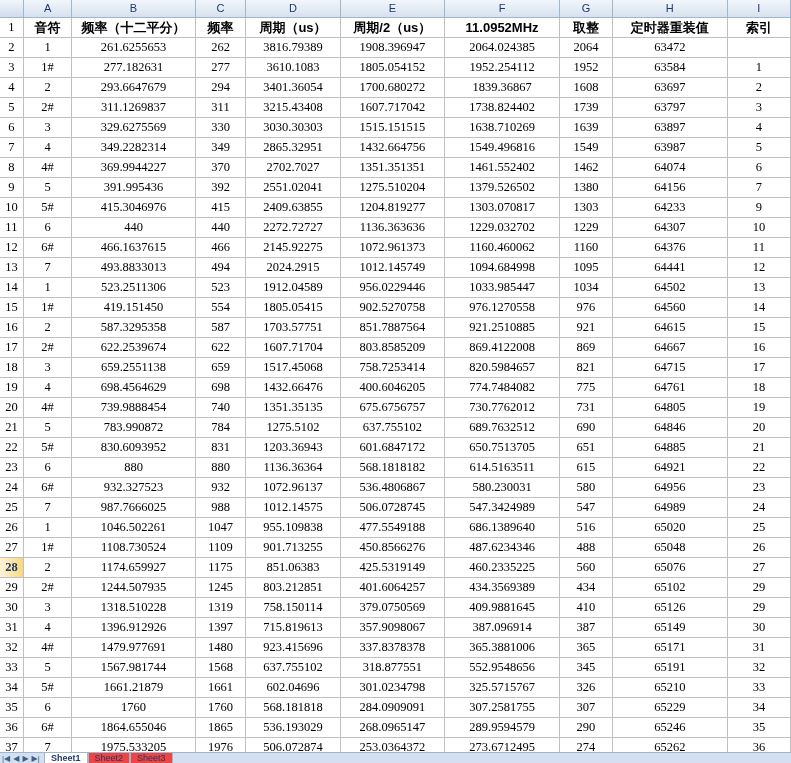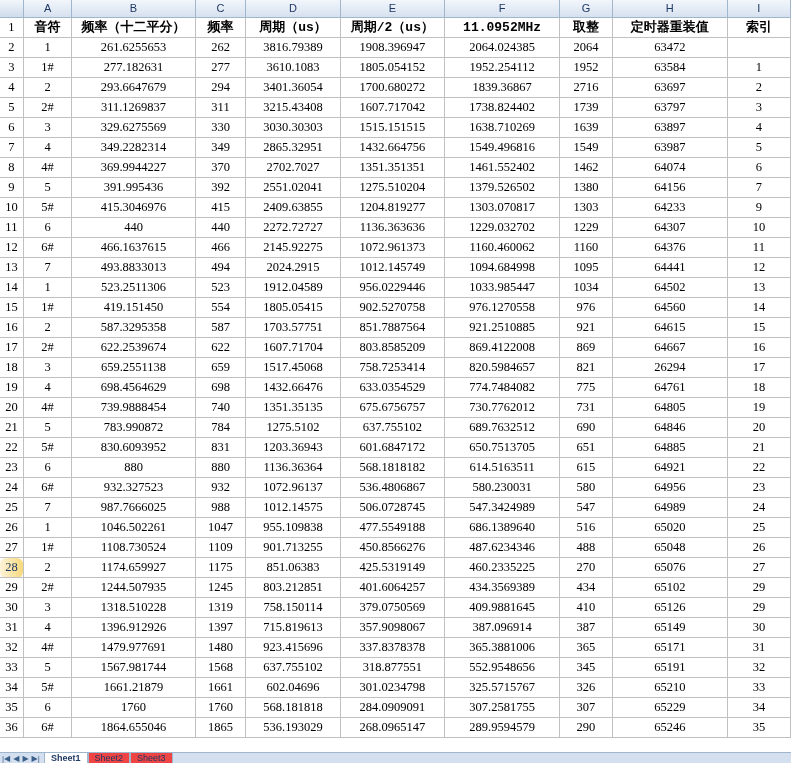--- a/index.html
+++ b/index.html
@@ -63,27 +63,26 @@
     border-bottom: 1px solid #9fb6cd;
     color: #1f3864;
     font-family: "Liberation Sans", sans-serif;
     font-size: 11px;
     text-align: center;
     width: 22px;
   }
   td.rowhead.sel {
     background: linear-gradient(to right, #fdf3d9 0%, #f7d97b 100%);
     color: #1f3864;
-    font-weight: normal;
-    border-radius: 6px;
+    font-weight: bold;
   }
   
   tr.hdrow td.cell {
     font-weight: bold;
-    font-family: Liberation Mono, monospace;
+    font-family: Liberation Sans, sans-serif;
     font-size: 13px;
   }
   td.hl-red {
     color: #ff0000;
     font-weight: bold;
     margin-top: 16px;
   }
   .w-a { width: 46px; }
   .w-b { width: 118px; }
   .w-c { width: 48px; }
@@ -194,21 +193,21 @@
           <td class="cell w-i">1</td>
         </tr>
         <tr>
           <td class="rowhead">4</td>
           <td class="cell w-a">2</td>
           <td class="cell w-b">293.6647679</td>
           <td class="cell w-c">294</td>
           <td class="cell w-d">3401.36054</td>
           <td class="cell w-e">1700.680272</td>
           <td class="cell w-f">1839.36867</td>
-          <td class="cell w-g">2716</td>
+          <td class="cell w-g">1608</td>
           <td class="cell w-h">63697</td>
           <td class="cell w-i">2</td>
         </tr>
         <tr>
           <td class="rowhead">5</td>
           <td class="cell w-a">2#</td>
           <td class="cell w-b">311.1269837</td>
           <td class="cell w-c">311</td>
           <td class="cell w-d">3215.43408</td>
           <td class="cell w-e">1607.717042</td>
@@ -363,30 +362,30 @@
         </tr>
         <tr>
           <td class="rowhead">18</td>
           <td class="cell w-a">3</td>
           <td class="cell w-b">659.2551138</td>
           <td class="cell w-c">659</td>
           <td class="cell w-d">1517.45068</td>
           <td class="cell w-e">758.7253414</td>
           <td class="cell w-f">820.5984657</td>
           <td class="cell w-g">821</td>
-          <td class="cell w-h">26294</td>
+          <td class="cell w-h">64715</td>
           <td class="cell w-i">17</td>
         </tr>
         <tr>
           <td class="rowhead">19</td>
           <td class="cell w-a">4</td>
           <td class="cell w-b">698.4564629</td>
           <td class="cell w-c">698</td>
           <td class="cell w-d">1432.66476</td>
-          <td class="cell w-e">633.0354529</td>
+          <td class="cell w-e">400.6046205</td>
           <td class="cell w-f">774.7484082</td>
           <td class="cell w-g">775</td>
           <td class="cell w-h">64761</td>
           <td class="cell w-i">18</td>
         </tr>
         <tr>
           <td class="rowhead">20</td>
           <td class="cell w-a">4#</td>
           <td class="cell w-b">739.9888454</td>
           <td class="cell w-c">740</td>
@@ -482,21 +481,21 @@
           <td class="cell w-i">26</td>
         </tr>
         <tr>
           <td class="rowhead sel">28</td>
           <td class="cell w-a">2</td>
           <td class="cell w-b">1174.659927</td>
           <td class="cell w-c">1175</td>
           <td class="cell w-d">851.06383</td>
           <td class="cell w-e">425.5319149</td>
           <td class="cell w-f">460.2335225</td>
-          <td class="cell w-g">270</td>
+          <td class="cell w-g">560</td>
           <td class="cell w-h">65076</td>
           <td class="cell w-i">27</td>
         </tr>
         <tr>
           <td class="rowhead">29</td>
           <td class="cell w-a">2#</td>
           <td class="cell w-b">1244.507935</td>
           <td class="cell w-c">1245</td>
           <td class="cell w-d">803.212851</td>
           <td class="cell w-e">401.6064257</td>
@@ -581,20 +580,32 @@
           <td class="rowhead">36</td>
           <td class="cell w-a">6#</td>
           <td class="cell w-b">1864.655046</td>
           <td class="cell w-c">1865</td>
           <td class="cell w-d">536.193029</td>
           <td class="cell w-e">268.0965147</td>
           <td class="cell w-f">289.9594579</td>
           <td class="cell w-g">290</td>
           <td class="cell w-h">65246</td>
           <td class="cell w-i">35</td>
+        </tr>
+        <tr>
+          <td class="rowhead">37</td>
+          <td class="cell w-a">7</td>
+          <td class="cell w-b">1975.533205</td>
+          <td class="cell w-c">1976</td>
+          <td class="cell w-d">506.072874</td>
+          <td class="cell w-e">253.0364372</td>
+          <td class="cell w-f">273.6712495</td>
+          <td class="cell w-g">274</td>
+          <td class="cell w-h">65262</td>
+          <td class="cell w-i">36</td>
         </tr>
       </tbody>
   </table>
 
   <div id="tabstrip">
     <div class="navbtns">
       <span>|◀</span>
       <span>◀</span>
       <span>▶</span>
       <span>▶|</span>

